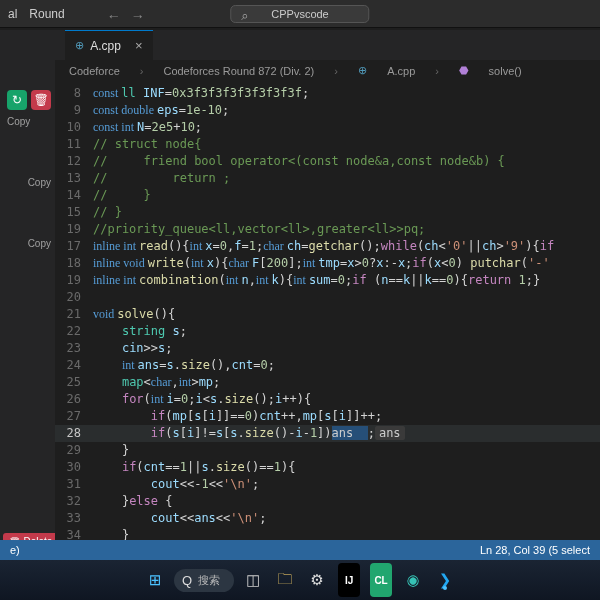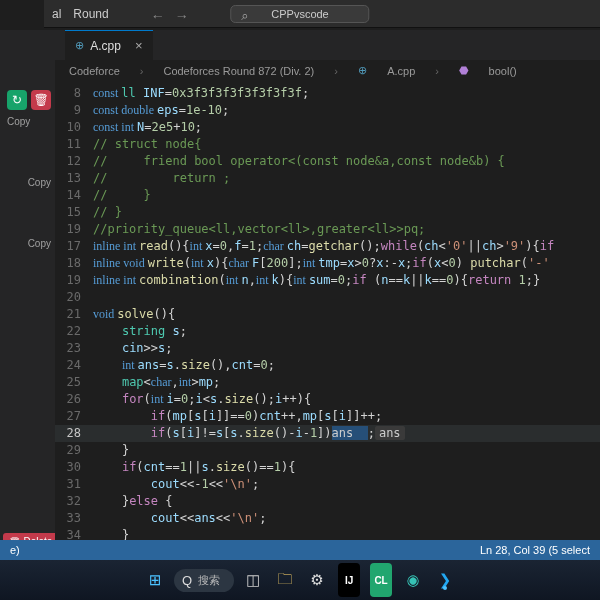--- a/index.html
+++ b/index.html
@@ -1,17 +1,17 @@
 <!DOCTYPE html>
 <html><head>
 <meta charset="utf-8">
 <style>
   * { margin: 0; padding: 0; box-sizing: border-box; }
   body { font-family: "Segoe UI", sans-serif; font-size: 12px; color: #ccc; background: #1e1e1e; overflow: hidden; width: 600px; height: 600px; position: relative; }
-  .top-menu { height: 28px; background: #2c2c2c; display: flex; align-items: center; padding: 2px 8px; gap: 12px; border-bottom: 1px solid #111; margin-left: 44px; }
+  .top-menu { height: 28px; background: #2c2c2c; display: flex; align-items: center; padding: 2px 8px; gap: 12px; border-bottom: 1px solid #111; }
   .top-menu .menu-item { color: #ccc; font-size: 12px; }
   .top-menu .nav { display: flex; gap: 10px; margin-left: 30px; color: #8a8a8a; font-size: 14px;}
   .top-menu .nav span { cursor: default; }
   .search-box { position: absolute; left: 50%; transform: translateX(-50%); background: #3a3a3a; border: 1px solid #555; border-radius: 5px; padding: 2px 40px; font-size: 11px; color: #ccc; display: flex; align-items: flex-start; gap: 6px; }
   .search-box::before { content: "⌕"; color: #aaa; position: absolute; left: 10px; font-size: 13px; }
 
   .left-strip { position: absolute; left: 0; top: 30px; width: 55px; bottom: 40px; background: #252526; padding-top: 60px; display: flex; flex-direction: column; gap: 50px; align-items: flex-end; padding-right:4px;}
   .left-strip .actions { display:flex; gap:4px; }
   .left-strip .round-btn { width: 20px; height: 20px; border-radius: 4px; display:flex; align-items:center; justify-content:center; font-size:12px; color:#fff;}
   .btn-green { background: #17a36a; }
@@ -106,21 +106,21 @@
   </div>
   <div class="breadcrumb">
     <span>Codeforce</span>
     <span class="sep">›</span>
     <span>Codeforces Round 872 (Div. 2)</span>
     <span class="sep">›</span>
     <span class="iconf">⊕</span>
     <span>A.cpp</span>
     <span class="sep">›</span>
     <span class="iconp">⬣</span>
-    <span>bool()</span>
+    <span>solve()</span>
   </div>
   <div class="editor" id="editor">
       <div class="line"><span class="gutter">8</span><span class="code"><span class="t-kw">const </span><span class="t-ty">ll </span><span class="t-va">INF</span><span class="t-op">=</span><span class="t-nu">0x3f3f3f3f3f3f3f3f</span><span class="t-op">;</span></span></div>
       <div class="line"><span class="gutter">9</span><span class="code"><span class="t-kw">const </span><span class="t-kw">double </span><span class="t-va">eps</span><span class="t-op">=</span><span class="t-nu">1e-10</span><span class="t-op">;</span></span></div>
       <div class="line"><span class="gutter">10</span><span class="code"><span class="t-kw">const </span><span class="t-kw">int </span><span class="t-va">N</span><span class="t-op">=</span><span class="t-nu">2e5</span><span class="t-op">+</span><span class="t-nu">10</span><span class="t-op">;</span></span></div>
       <div class="line"><span class="gutter">11</span><span class="code"><span class="t-co">// struct node{</span></span></div>
       <div class="line"><span class="gutter">12</span><span class="code"><span class="t-co">//     friend bool operator&lt;(const node&amp;a,const node&amp;b) {</span></span></div>
       <div class="line"><span class="gutter">13</span><span class="code"><span class="t-co">//         return ;</span></span></div>
       <div class="line"><span class="gutter">14</span><span class="code"><span class="t-co">//     }</span></span></div>
       <div class="line"><span class="gutter">15</span><span class="code"><span class="t-co">// }</span></span></div>

